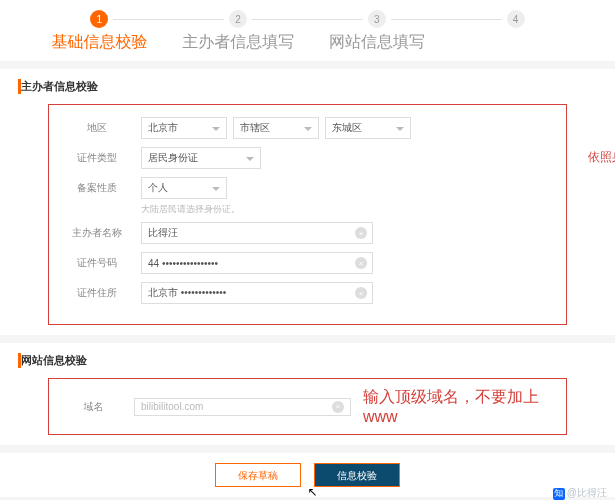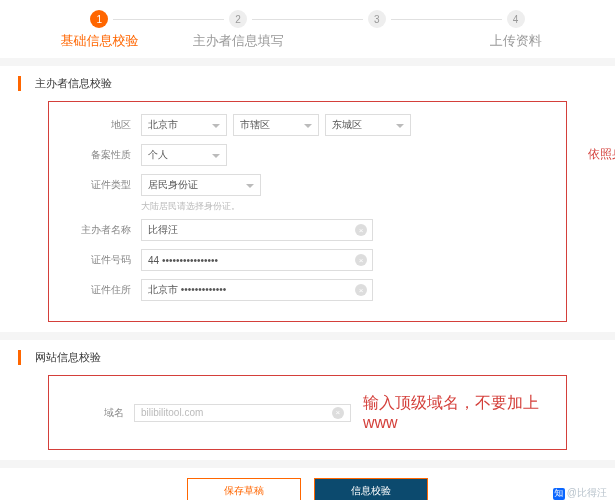--- a/index.html
+++ b/index.html
@@ -1,74 +1,74 @@
 <!DOCTYPE html>
 <html><head>
 <meta charset="utf-8">
 <style>
 *{box-sizing:border-box;margin:0;padding:0;font-family:"Microsoft YaHei",Arial,sans-serif}
 body{background:#f5f5f5;width:615px;height:500px;overflow:hidden;font-size:11px;color:#333;position:relative}
 .steps{background:#fff;display:flex;padding:10px 30px 8px;margin-bottom:8px}
 .step{flex:1;text-align:center;position:relative}
 .step-circle{width:18px;height:18px;border-radius:50%;display:inline-flex;align-items:center;justify-content:center;font-size:10px;color:#999;background:#eee;margin-bottom:4px}
 .step.active .step-circle{background:#ff6600;color:#fff}
-.step-label{display:block;font-size:13px;color:#999}
+.step-label{display:block;font-size:16px;color:#999}
 .step.active .step-label{color:#ff6600}
 .step-line{position:absolute;top:9px;left:60%;width:80%;height:1px;background:#e0e0e0}
 .section{background:#fff;margin-bottom:8px;padding:10px 18px}
-.section-title{font-size:11px;font-weight:400;padding-left:14px;border-left:3px solid #ff6600;margin-bottom:10px}
+.section-title{font-size:11px;font-weight:700;padding-left:0;border-left:3px solid #ff6600;margin-bottom:10px}
 .formwrap{border:1.5px solid #d43f3a;padding:12px 14px;margin:0 30px;position:relative}
 .row{display:flex;align-items:center;margin-bottom:8px}
-.label{width:68px;text-align:right;color:#888;font-size:10px;margin-right:10px}
+.label{width:68px;text-align:center;color:#888;font-size:10px;margin-right:10px}
 .sel,.inp{height:22px;border:1px solid #ddd;background:#fff;font-size:10px;padding:0 6px;color:#555;outline:none}
 .sel{width:86px;margin-right:6px;position:relative;display:inline-flex;align-items:center}
 .sel::after{content:"";position:absolute;right:6px;top:9px;border:4px solid transparent;border-top-color:#bbb}
 .inp{width:232px;position:relative}
 .clearbtn{position:absolute;right:6px;top:50%;transform:translateY(-50%);width:12px;height:12px;border-radius:50%;background:#ddd;color:#fff;font-size:8px;display:flex;align-items:center;justify-content:center;cursor:pointer}
 .hint{font-size:9px;color:#bbb;margin-left:78px;margin-top:-4px;margin-bottom:6px}
 .anno{position:absolute;right:-130px;color:#d43f3a;font-size:12px;line-height:2}
 .anno2{top:40px}
-.formwrap2{border:1.5px solid #d43f3a;padding:17px 14px;margin:0 30px;display:flex;align-items:center;position:relative}
+.formwrap2{border:1.5px solid #d43f3a;padding:8px 14px;margin:0 30px;display:flex;align-items:center;position:relative}
 .domain-inp{width:240px;height:18px;border:1px solid #ddd;padding:0 6px;font-size:10px;color:#bbb;position:relative;display:flex;align-items:center}
 .anno3{color:#d43f3a;font-size:16px;margin-left:12px}
 .footer{background:#fff;text-align:center;padding:10px 0;position:relative}
-.btn{display:inline-block;height:24px;line-height:24px;padding:0 36px;font-size:10px;margin:0 5px;cursor:pointer}
+.btn{display:inline-block;height:24px;line-height:24px;padding:0 22px;font-size:10px;margin:0 5px;cursor:pointer}
 .btn-outline{border:1px solid #ff6600;color:#ff6600;background:#fff}
 .btn-primary{background:#0c4a6e;color:#fff;border:1px solid #ff6600}
 .cursor{position:absolute;left:50%;bottom:-2px;font-size:12px;color:#000}
 .watermark{position:absolute;right:8px;bottom:0;color:#b8c3cc;font-size:10px}
 .watermark .z{background:#0a66ff;color:#fff;width:12px;height:12px;display:inline-flex;align-items:center;justify-content:center;font-size:9px;border-radius:2px;margin-right:2px}
 .inpwrap{position:relative;display:inline-block}
 </style>
 </head>
 <body>
 
 <div class="steps">
   <div class="step active"><div class="step-circle">1</div><span class="step-label">基础信息校验</span><div class="step-line"></div></div>
   <div class="step"><div class="step-circle">2</div><span class="step-label">主办者信息填写</span><div class="step-line"></div></div>
-  <div class="step"><div class="step-circle">3</div><div class="step-line"></div></div>
-  <div class="step"><div class="step-circle">4</div><span class="step-label">上传资料</span></div>
+  <div class="step"><div class="step-circle">3</div><span class="step-label">网站信息填写</span><div class="step-line"></div></div>
+  <div class="step"><div class="step-circle">4</div></div>
 </div>
 
 <div class="section">
   <div class="section-title">主办者信息校验</div>
   <div class="formwrap">
     <div class="row">
       <div class="label">地区</div>
       <div class="sel">北京市</div>
       <div class="sel">市辖区</div>
       <div class="sel">东城区</div>
     </div>
     <div class="row">
+      <div class="label">证件类型</div>
+      <div class="sel" style="width:120px">居民身份证</div>
+    </div>
+    <div class="row">
       <div class="label">备案性质</div>
       <div class="sel" style="width:86px">个人</div>
-    </div>
-    <div class="row">
-      <div class="label">证件类型</div>
-      <div class="sel" style="width:120px">居民身份证</div>
     </div>
     <div class="hint">大陆居民请选择身份证。</div>
     <div class="row">
       <div class="label">主办者名称</div>
       <div class="inpwrap"><input class="inp" value="比得汪" style=""><span class="clearbtn">×</span></div>
     </div>
     <div class="row">
       <div class="label">证件号码</div>
       <div class="inpwrap"><input class="inp" value="44 ••••••••••••••••" style=""><span class="clearbtn">×</span></div>
     </div>

